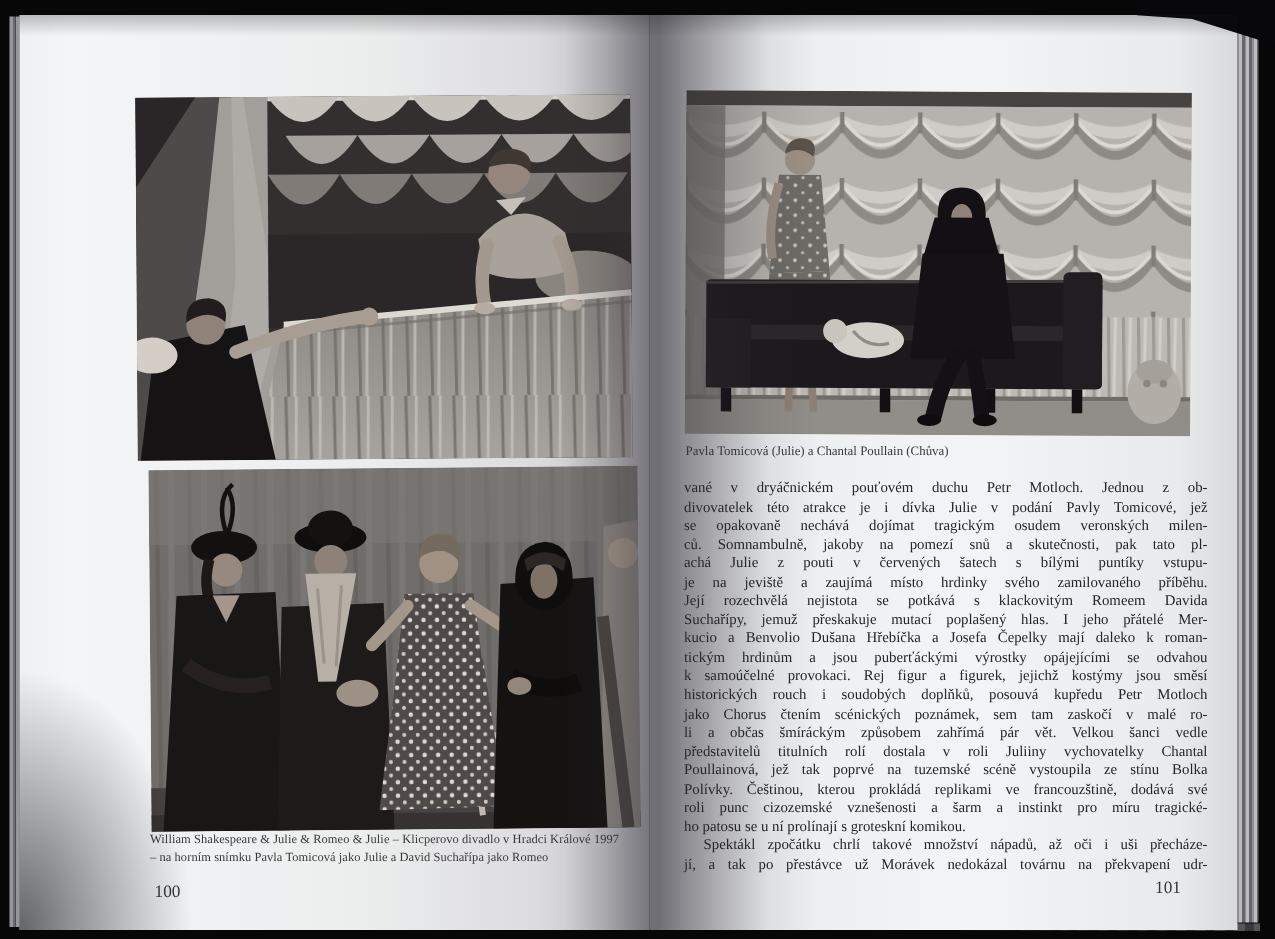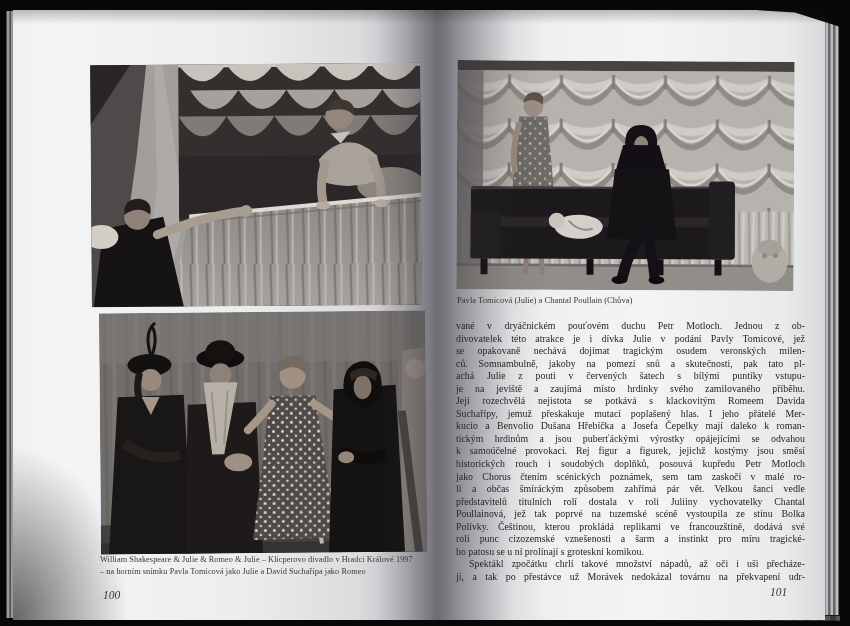--- a/index.html
+++ b/index.html
@@ -32,21 +32,21 @@
   .photo{position:absolute;z-index:2;}
   .photo svg{display:block;width:100%;height:100%;}
   .photo1{left:91px;top:64px;width:330px;height:242px;transform:rotate(-0.4deg);}
   .photo2{left:100px;top:312px;width:326px;height:241px;transform:rotate(-0.5deg);}
   .photo3{left:457px;top:61px;width:337px;height:229px;transform:rotate(0.3deg);}
   
   .caption-left{position:absolute;left:100px;top:554px;width:336px;z-index:3;
     font-size:8.3px;line-height:11.5px;color:#3b3937;letter-spacing:0.05px;white-space:nowrap;}
   .caption-right{position:absolute;left:457px;top:295px;width:330px;z-index:3;
     font-size:8.6px;color:#3b3937;white-space:nowrap;}
-  .pagenum{position:absolute;z-index:3;font-size:11.5px;color:#383634;font-style:italic;}
+  .pagenum{position:absolute;z-index:3;font-size:11.5px;color:#383634;}
   .pagenum-left{left:103px;top:589px;}
   .pagenum-right{left:770px;top:586px;}
   .bodytext{position:absolute;left:456px;top:320px;width:349px;z-index:3;
     font-size:9.9px;line-height:12.55px;color:#272523;}
   .bodytext div{text-align:justify;text-align-last:justify;}
   .bodytext div:nth-child(19){text-align-last:left;}
   .bodytext div:nth-child(20){text-indent:13px;}
 </style>
 </head>
 <body>

